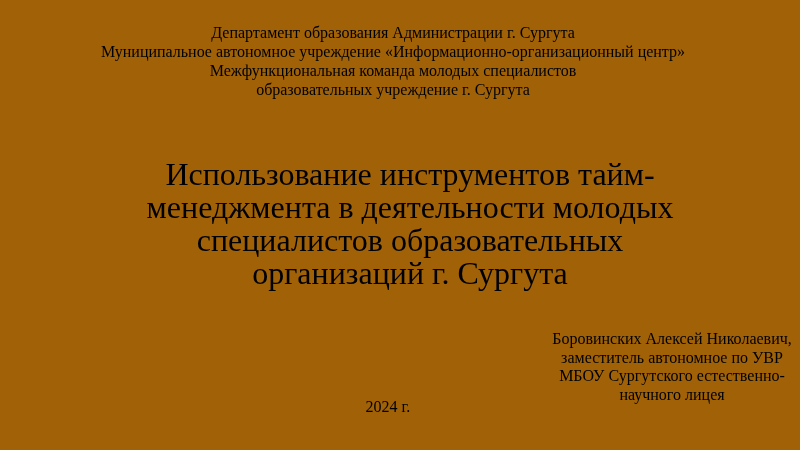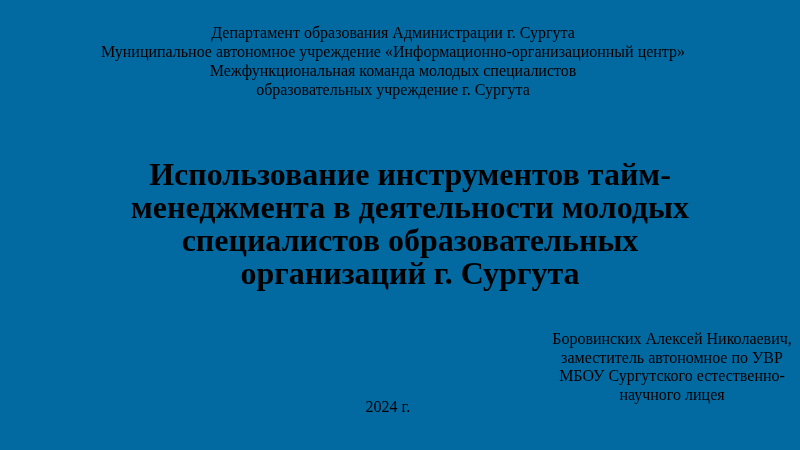--- a/index.html
+++ b/index.html
@@ -11,41 +11,41 @@
     height: 450px;
     background: #ffffff;
     position: relative;
     overflow: hidden;
     font-family: "Liberation Serif", serif;
     color: #000000;
   }
   .slide {
     position: absolute;
     inset: 0;
-    background: #0369a1;
+    background: #a16207;
   }
   .header-block {
     position: absolute;
     top: 23px;
     left: 0;
     width: 786px;
     text-align: center;
     font-size: 16px;
     line-height: 19px;
     font-weight: normal;
   }
   .title-block {
     position: absolute;
     top: 158px;
     left: 20px;
     width: 780px;
     text-align: center;
     font-size: 32px;
     line-height: 33px;
-    font-weight: bold;
+    font-weight: normal;
   }
   .author-block {
     position: absolute;
     top: 330px;
     left: 552px;
     width: 240px;
     text-align: center;
     font-size: 16px;
     line-height: 18.5px;
   }

